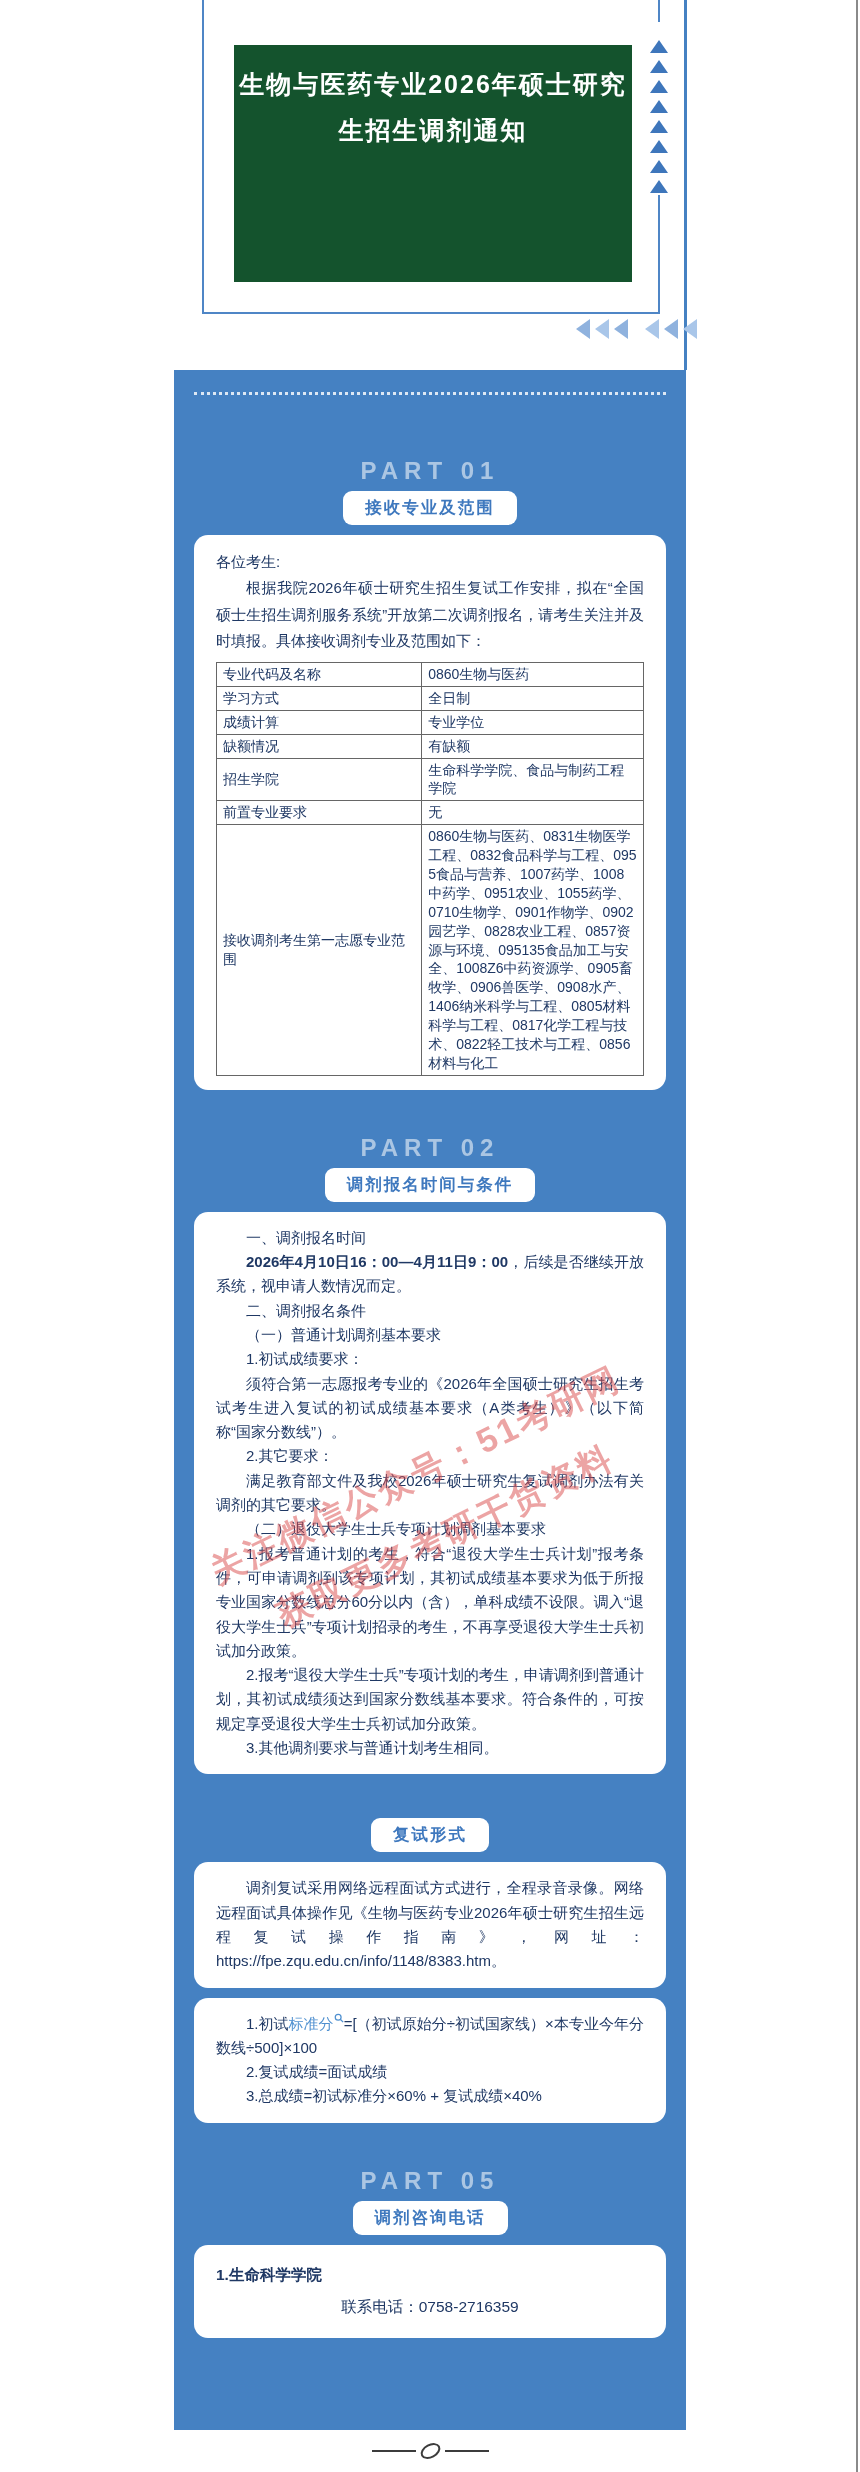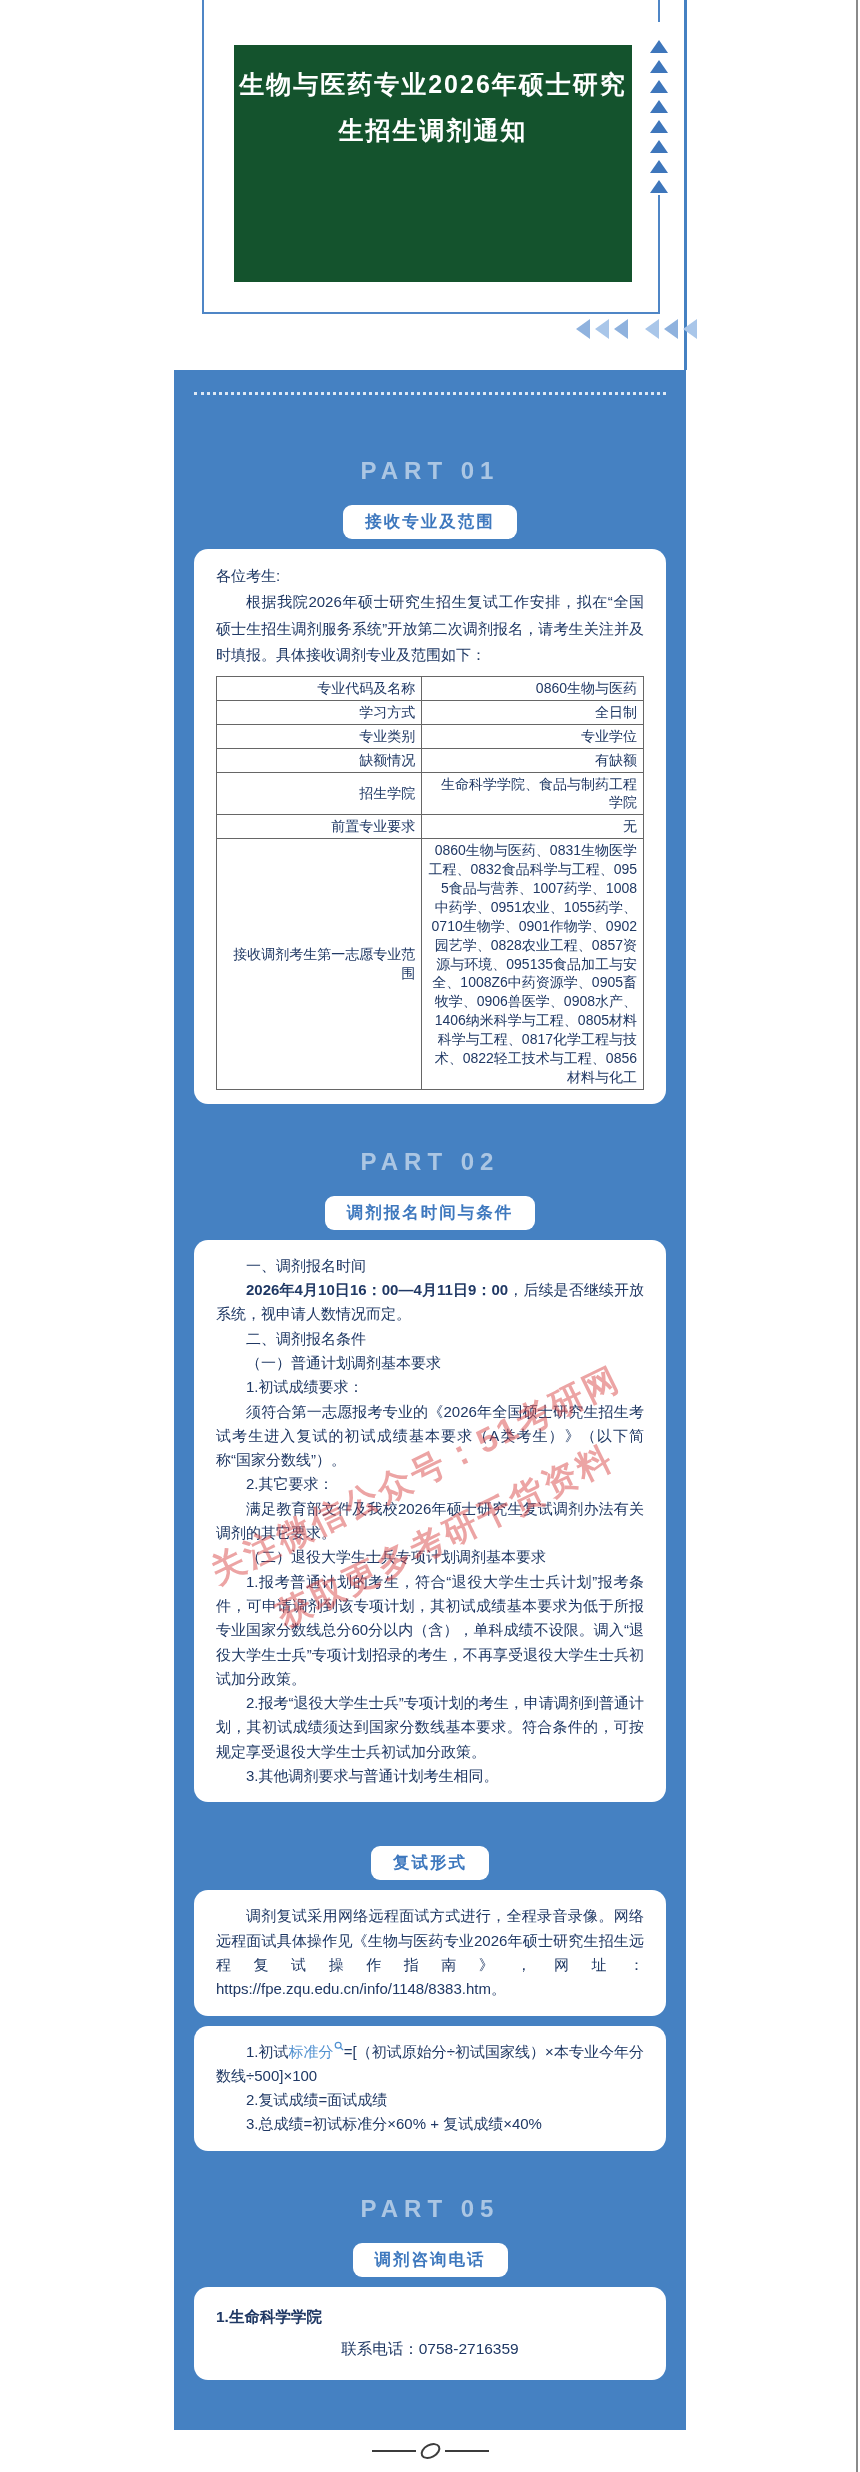--- a/index.html
+++ b/index.html
@@ -31,36 +31,36 @@
   .tri-left.grp{margin-left:12px;}
   
   .blue-col{
     position:relative;width:512px;height:2060px;margin:0 auto;background:#4581C2;
     box-sizing:border-box;padding:14px 20px 0 20px;overflow:hidden;
   }
   .dotted{height:0;border-top:3px dotted rgba(255,255,255,.82);margin-top:8px;}
   .sec-head{text-align:center;margin-top:44px;}
   .sec-head.first{margin-top:62px;}
   .part-label{color:rgba(255,255,255,.55);font-weight:bold;font-size:24px;letter-spacing:6px;}
-  .pill-wrap{margin-top:20px;}
+  .pill-wrap{margin-top:6px;}
   .pill{display:inline-block;background:#ffffff;color:#3E78BE;font-weight:bold;font-size:16.5px;
     letter-spacing:2px;padding:6px 22px;border-radius:9px;}
   .card{
     background:#ffffff;border-radius:14px;margin-top:10px;padding:14px 22px;
     color:#1F3864;font-size:15px;text-align:justify;
   }
   .card p{margin:0;}
   .greet{line-height:1.75;}
   .para{line-height:1.62;}
   .card1 .para{line-height:1.75;}
   .indent{text-indent:2em;}
   .bold{font-weight:bold;}
   
   .tbl{width:100%;border-collapse:collapse;margin-top:8px;table-layout:fixed;}
-  .tbl td{border:1px solid #666;padding:2px 6px;text-align:right;font-size:14px;line-height:1.35;
+  .tbl td{border:1px solid #666;padding:2px 6px;text-align:left;font-size:14px;line-height:1.35;
     color:#1F3864;word-break:break-all;}
   .tbl td.lab{width:45%;}
   
   .kw{color:#4f90d0;text-decoration:none;cursor:pointer;}
   .mag{font-size:10px;vertical-align:super;line-height:0;}
   .mag svg{width:10px;height:10px;}
   
   .contact-title{font-weight:bold;line-height:2.1;font-size:15.5px;text-align:left;}
   .contact-line{text-align:center;line-height:2.1;font-size:15.5px;}
   
@@ -132,21 +132,21 @@
         <tbody>
           <tr>
             <td class="lab">专业代码及名称</td>
             <td>0860生物与医药</td>
           </tr>
           <tr>
             <td class="lab">学习方式</td>
             <td>全日制</td>
           </tr>
           <tr>
-            <td class="lab">专业类别</td>
+            <td class="lab">成绩计算</td>
             <td>专业学位</td>
           </tr>
           <tr>
             <td class="lab">缺额情况</td>
             <td>有缺额</td>
           </tr>
           <tr>
             <td class="lab">招生学院</td>
             <td>生命科学学院、食品与制药工程学院</td>
           </tr>

